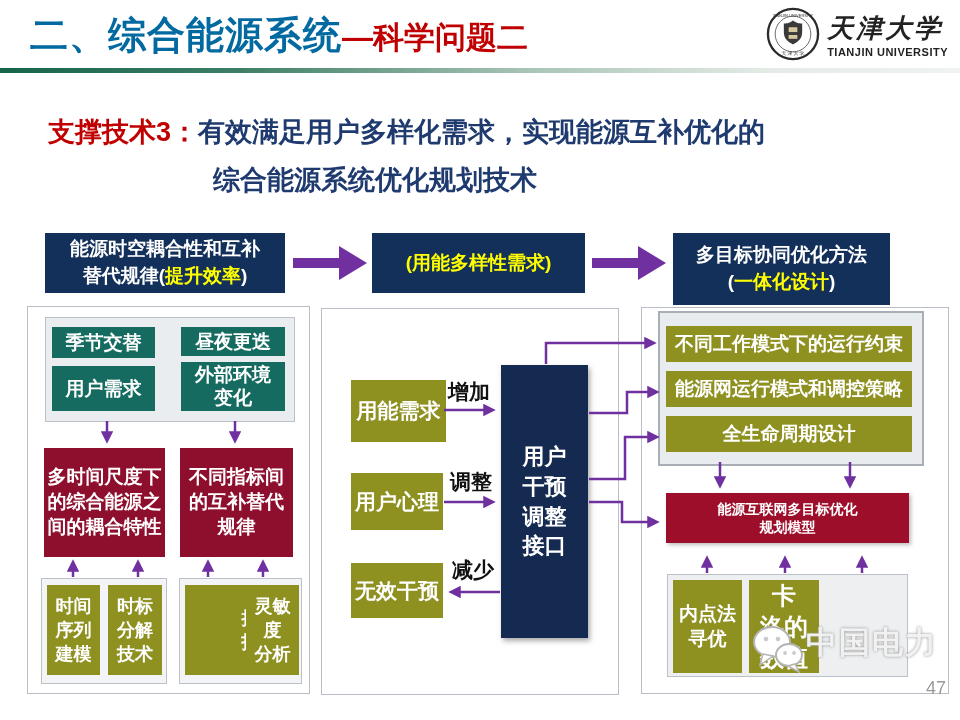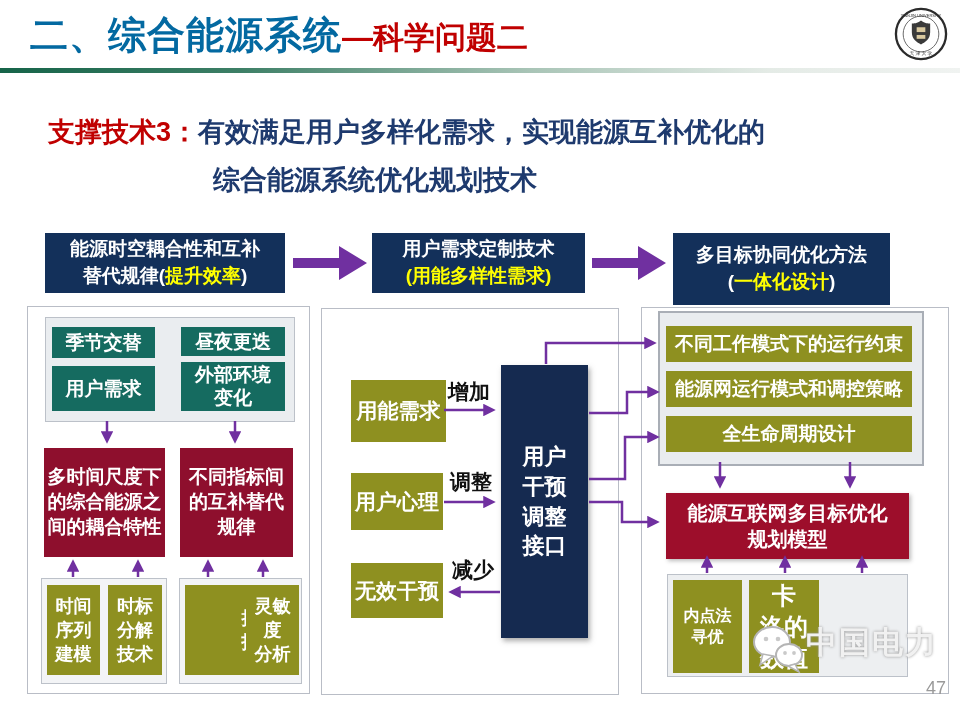--- a/index.html
+++ b/index.html
@@ -63,24 +63,24 @@
     box-shadow:2px 3px 5px rgba(90,90,90,.5);}
   .alabel{position:absolute;font-size:21px;font-weight:bold;color:#111;}
   #lb1{left:448px;top:378px;}
   #lb2{left:450px;top:468px;}
   #lb3{left:452px;top:556px;}
   
   #cc{left:658px;top:311px;width:262px;height:151px;border:2px solid #a9aeb6;background:#e9ecef;}
   #c1{left:666px;top:326px;width:246px;height:36px;font-size:19px;}
   #c2{left:666px;top:371px;width:246px;height:36px;font-size:19px;}
   #c3{left:666px;top:416px;width:246px;height:36px;font-size:19px;}
-  #model{left:666px;top:493px;width:243px;height:66px;font-size:20px;line-height:1.3;
+  #model{left:666px;top:493px;width:243px;height:50px;font-size:14px;line-height:1.3;
     box-shadow:2px 2px 4px rgba(90,90,90,.4);}
   #mcm{left:667px;top:574px;width:239px;height:101px;background:#edeff1;}
-  #rm1{left:673px;top:580px;width:69px;height:93px;font-size:16px;line-height:1.3;}
+  #rm1{left:673px;top:580px;width:69px;height:93px;font-size:19px;line-height:1.3;}
   #rm2{left:749px;top:580px;width:70px;height:93px;font-size:24px;line-height:1.3;}
   #rm3{left:827px;top:580px;width:70px;height:93px;font-size:19px;line-height:1.3;}
   
   .overlay{position:absolute;left:0;top:0;pointer-events:none;}
   
   .wm-icon{position:absolute;left:752px;top:625px;width:52px;height:48px;}
   .wm-text{position:absolute;left:806px;top:622px;font-size:31px;font-weight:bold;color:#f1f1f1;
     text-shadow:0 0 3px #8f8f8f;letter-spacing:2px;}
   .pagenum{position:absolute;right:14px;top:678px;font-size:18px;color:#9a9a9a;}
 </style>
@@ -95,34 +95,37 @@
   <div class="logo">
     <svg class="seal" viewBox="0 0 56 56">
       <circle cx="28" cy="28" r="26" fill="#ffffff" stroke="#2b2b2b" stroke-width="2.4"></circle>
       <circle cx="28" cy="28" r="18.5" fill="none" stroke="#555" stroke-width="0.9"></circle>
       <path d="M28,14 c4,3 7.5,3.2 9.5,3.2 v9 c0,7.5 -5.5,10.5 -9.5,12.6 c-4,-2.1 -9.5,-5.1 -9.5,-12.6 v-9 c2,0 5.5,-0.2 9.5,-3.2 z" fill="#3a3a3a"></path>
       <rect x="23.5" y="21" width="9" height="5" fill="#d9c9a0"></rect>
       <rect x="23.5" y="29" width="9" height="4" fill="#d9c9a0"></rect>
       <text x="28" y="10.5" font-size="4.2" text-anchor="middle" fill="#333" font-family="Liberation Sans, sans-serif">TIANJIN UNIVERSITY</text>
       <text x="28" y="50" font-size="5" text-anchor="middle" fill="#333" font-family="Liberation Serif, serif">天 津 大 学</text>
     </svg>
+    <div>
+      <div class="cn">天津大学</div>
+      <div class="en">TIANJIN UNIVERSITY</div>
+    </div>
   </div>
   <div class="green-line"></div>
 
   <div class="st1">
     <span class="lbl">支撑技术3：</span><span>有效满足用户多样化需求，实现能源互补优化的</span>
   </div>
   <div class="st2">综合能源系统优化规划技术</div>
 
   <div class="fbox" id="fb1">
     <div>能源时空耦合性和互补</div>
     <div><span>替代规律(</span><span class="hl">提升效率</span><span>)</span></div>
   </div>
   <div class="fbox" id="fb2">
-    <div>用户需求定制技术</div>
     <div class="hl"><span>(</span><span>用能多样性需求</span><span>)</span></div>
   </div>
   <div class="fbox" id="fb3">
     <div>多目标协同优化方法</div>
     <div><span>(</span><span class="hl">一体化设计</span><span>)</span></div>
   </div>
 
   <div class="panel" id="p-left"></div>
   <div class="panel" id="p-mid"></div>
   <div class="panel" id="p-right"></div>

